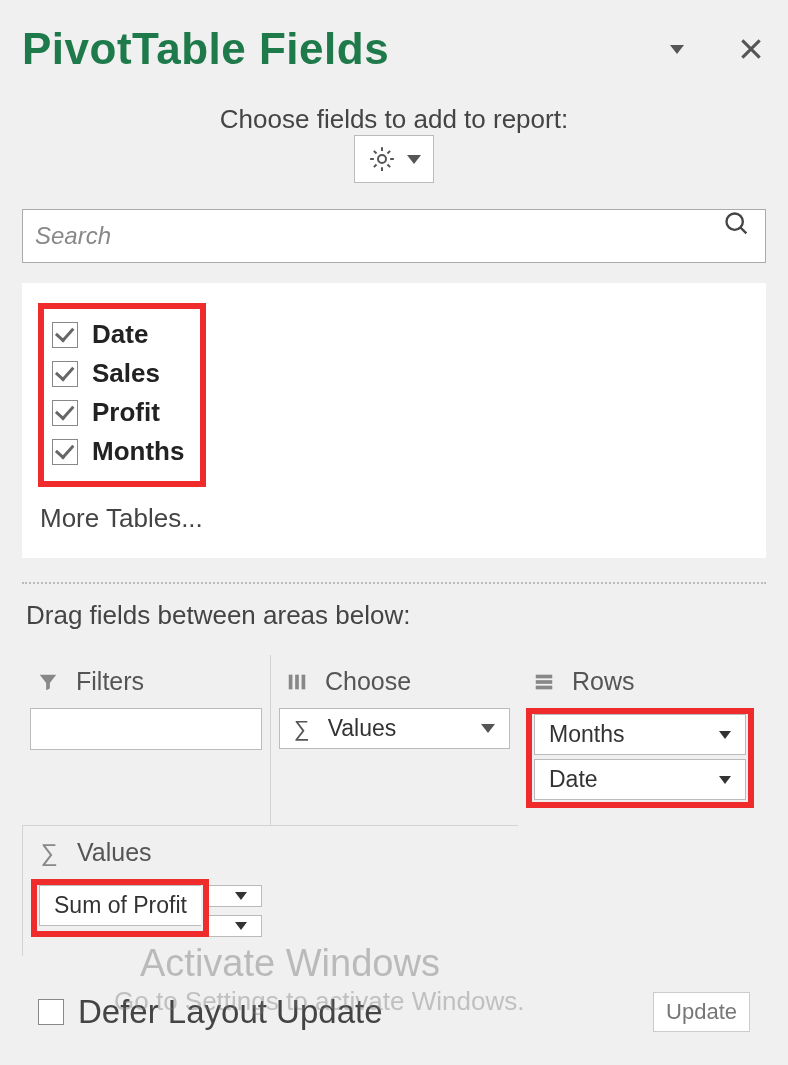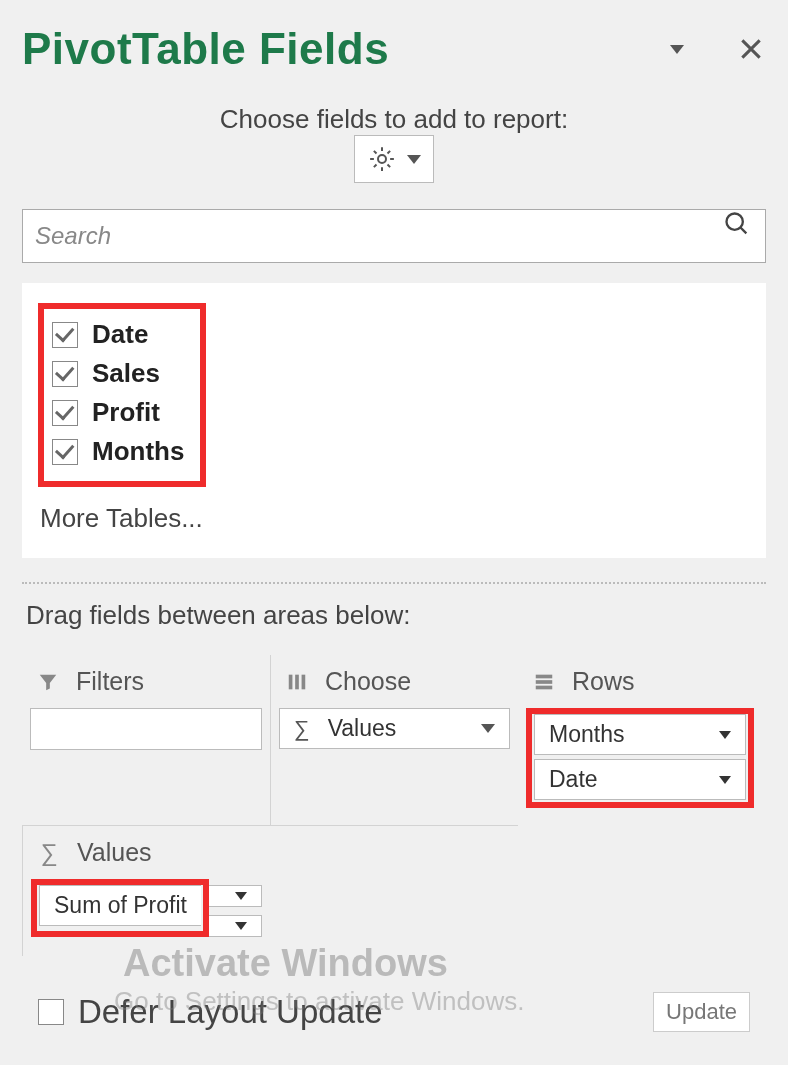--- a/index.html
+++ b/index.html
@@ -154,23 +154,23 @@
     border:1px solid #bbb;background:#fff;
     padding:6px 14px;font-size:23px;color:#333;
   }
   .values-dd .sigma { font-size:22px; margin-right:10px; color:#555;}
 
   .watermark-area {
     position:relative;
     padding: 8px 8px 20px 8px;
   }
   .watermark1 {
-    position:absolute; left:101px; top:-14px;
+    position:absolute; left:118px; top:-14px;
     font-size:38px; color:rgba(120,120,120,0.45);
-    font-weight:700;
+    font-weight:400;
     white-space:nowrap;
     pointer-events:none;
   }
   .watermark2 {
     position:absolute; left:92px; top:30px;
     font-size:26px; color:rgba(120,120,120,0.4);
     font-weight:300;
     white-space:nowrap;
     pointer-events:none;
   }

